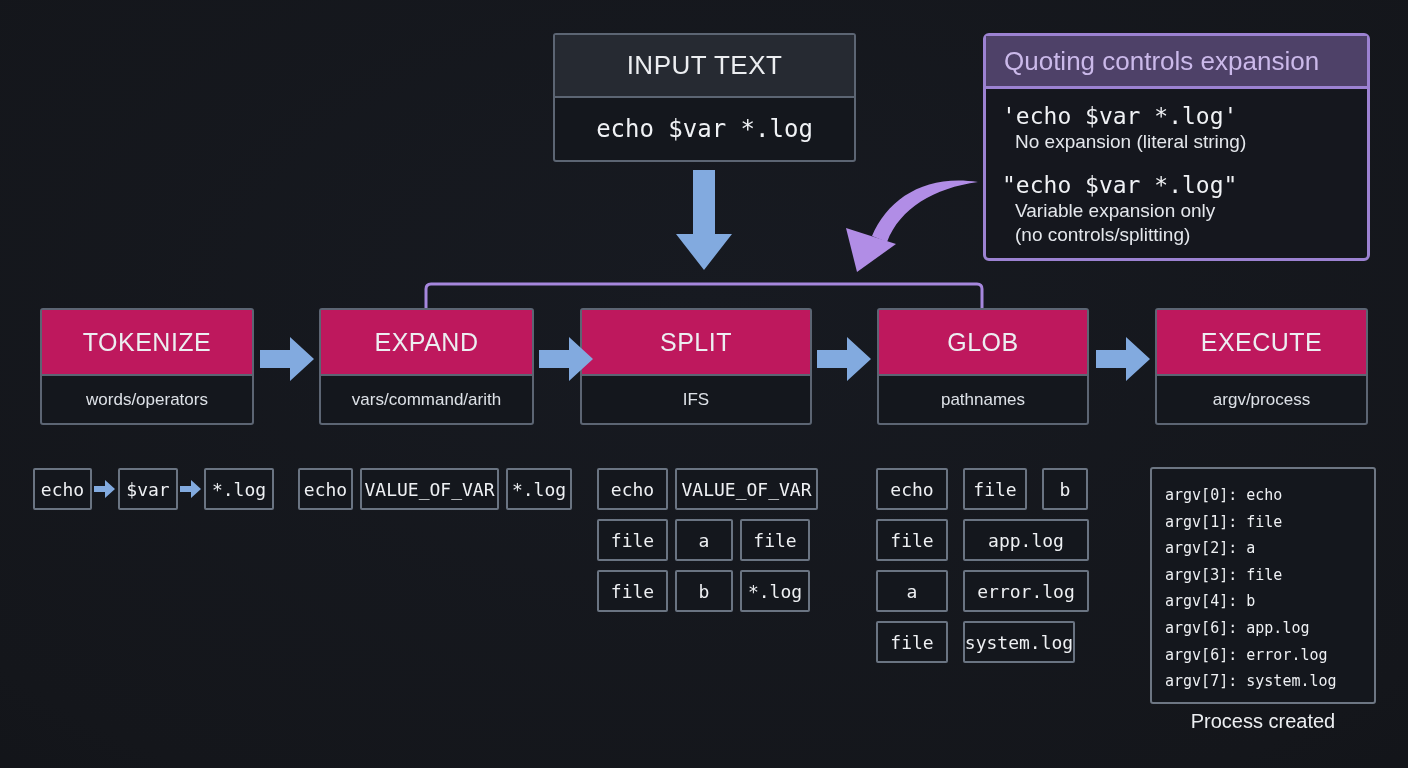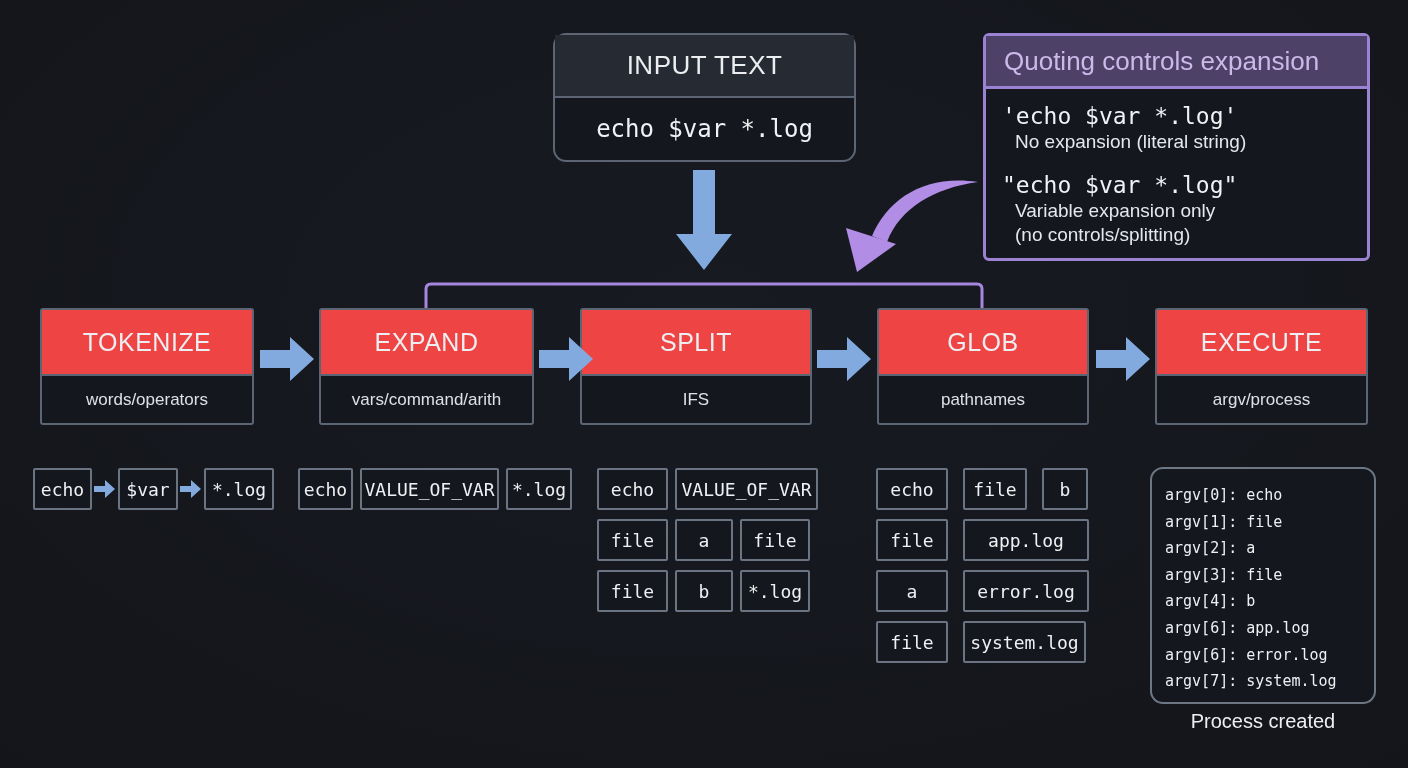--- a/index.html
+++ b/index.html
@@ -3,40 +3,40 @@
 <meta charset="utf-8">
 <style>
   html,body{margin:0;padding:0;background:#0e1013;}
   .canvas{
     position:relative;width:1408px;height:768px;overflow:hidden;
     background:radial-gradient(120% 130% at 50% 40%, #171a21 0%, #14161b 55%, #0d0f13 100%);
     font-family:"Liberation Sans", sans-serif;
     -webkit-font-smoothing:antialiased;
   }
   
-  .panel{position:absolute;border:2px solid #5c6573;border-radius:13px;background:#14171d;box-sizing:border-box;}
+  .panel{position:absolute;border:2px solid #5c6573;border-radius:3px;background:#14171d;box-sizing:border-box;}
   .panel-header{background:#262a32;border-bottom:2px solid #5c6573;display:flex;align-items:center;justify-content:center;color:#eceef1;}
   .mono{font-family:"DejaVu Sans Mono", monospace;}
 
   
   .input-box{left:553px;top:33px;width:303px;height:129px;}
   .input-box .panel-header{height:61px;font-size:26px;letter-spacing:.5px;}
   .input-box .cmd{height:62px;display:flex;align-items:center;justify-content:center;color:#f0f2f5;font-size:24px;}
 
   
   .quote-box{position:absolute;left:983px;top:33px;width:387px;height:228px;border:3px solid #9c82d2;border-radius:6px;background:#15171e;box-sizing:border-box;}
   .quote-header{height:50px;background:#4e4168;border-bottom:3px solid #9c82d2;display:flex;align-items:center;padding-left:18px;color:#cbb9ea;font-size:26px;}
   .quote-body{padding:13px 16px 0 16px;}
   .q-code{color:#f0f2f5;font-size:23px;line-height:28px;}
   .q-note{color:#e4e7ec;font-size:19px;line-height:24px;margin-left:13px;}
   .q-gap{margin-top:17px;}
 
   
   .stage{position:absolute;top:308px;height:117px;border:2px solid #5c6573;border-radius:3px;background:#14171d;box-sizing:border-box;}
-  .stage-title{height:64px;background:#ef4444;border-bottom:2px solid #5c6573;display:flex;align-items:center;justify-content:center;color:#eceef1;font-size:25px;letter-spacing:.5px;}
+  .stage-title{height:64px;background:#be185d;border-bottom:2px solid #5c6573;display:flex;align-items:center;justify-content:center;color:#eceef1;font-size:25px;letter-spacing:.5px;}
   .stage-sub{height:47px;display:flex;align-items:center;justify-content:center;color:#dde1e7;font-size:17px;}
 
   
   .tokrow{position:absolute;display:flex;align-items:center;gap:7px;}
   .tokrow.widegap{gap:15px;}
   .tok{border:2px solid #6a7482;border-radius:2px;background:#14171d;color:#eef0f3;
        font-family:"DejaVu Sans Mono", monospace;font-size:18px;height:42px;
        display:flex;align-items:center;justify-content:center;box-sizing:border-box;flex:0 0 auto;}
   .mini-arrow{flex:0 0 auto;margin:0 -2px;}
 
@@ -156,21 +156,21 @@
   <div class="tokrow widegap" style="left:876px;top:519px">
     <div class="tok" style="width:72px">file</div>
     <div class="tok" style="width:126px">app.log</div>
   </div>
   <div class="tokrow widegap" style="left:876px;top:570px">
     <div class="tok" style="width:72px">a</div>
     <div class="tok" style="width:126px">error.log</div>
   </div>
   <div class="tokrow widegap" style="left:876px;top:621px">
     <div class="tok" style="width:72px">file</div>
-    <div class="tok" style="width:123px">system.log</div>
+    <div class="tok" style="width:112px">system.log</div>
   </div>
 
   <div class="panel argv-box">
     <div class="argv-line mono">argv[0]: echo</div>
     <div class="argv-line mono">argv[1]: file</div>
     <div class="argv-line mono">argv[2]: a</div>
     <div class="argv-line mono">argv[3]: file</div>
     <div class="argv-line mono">argv[4]: b</div>
     <div class="argv-line mono">argv[6]: app.log</div>
     <div class="argv-line mono">argv[6]: error.log</div>

